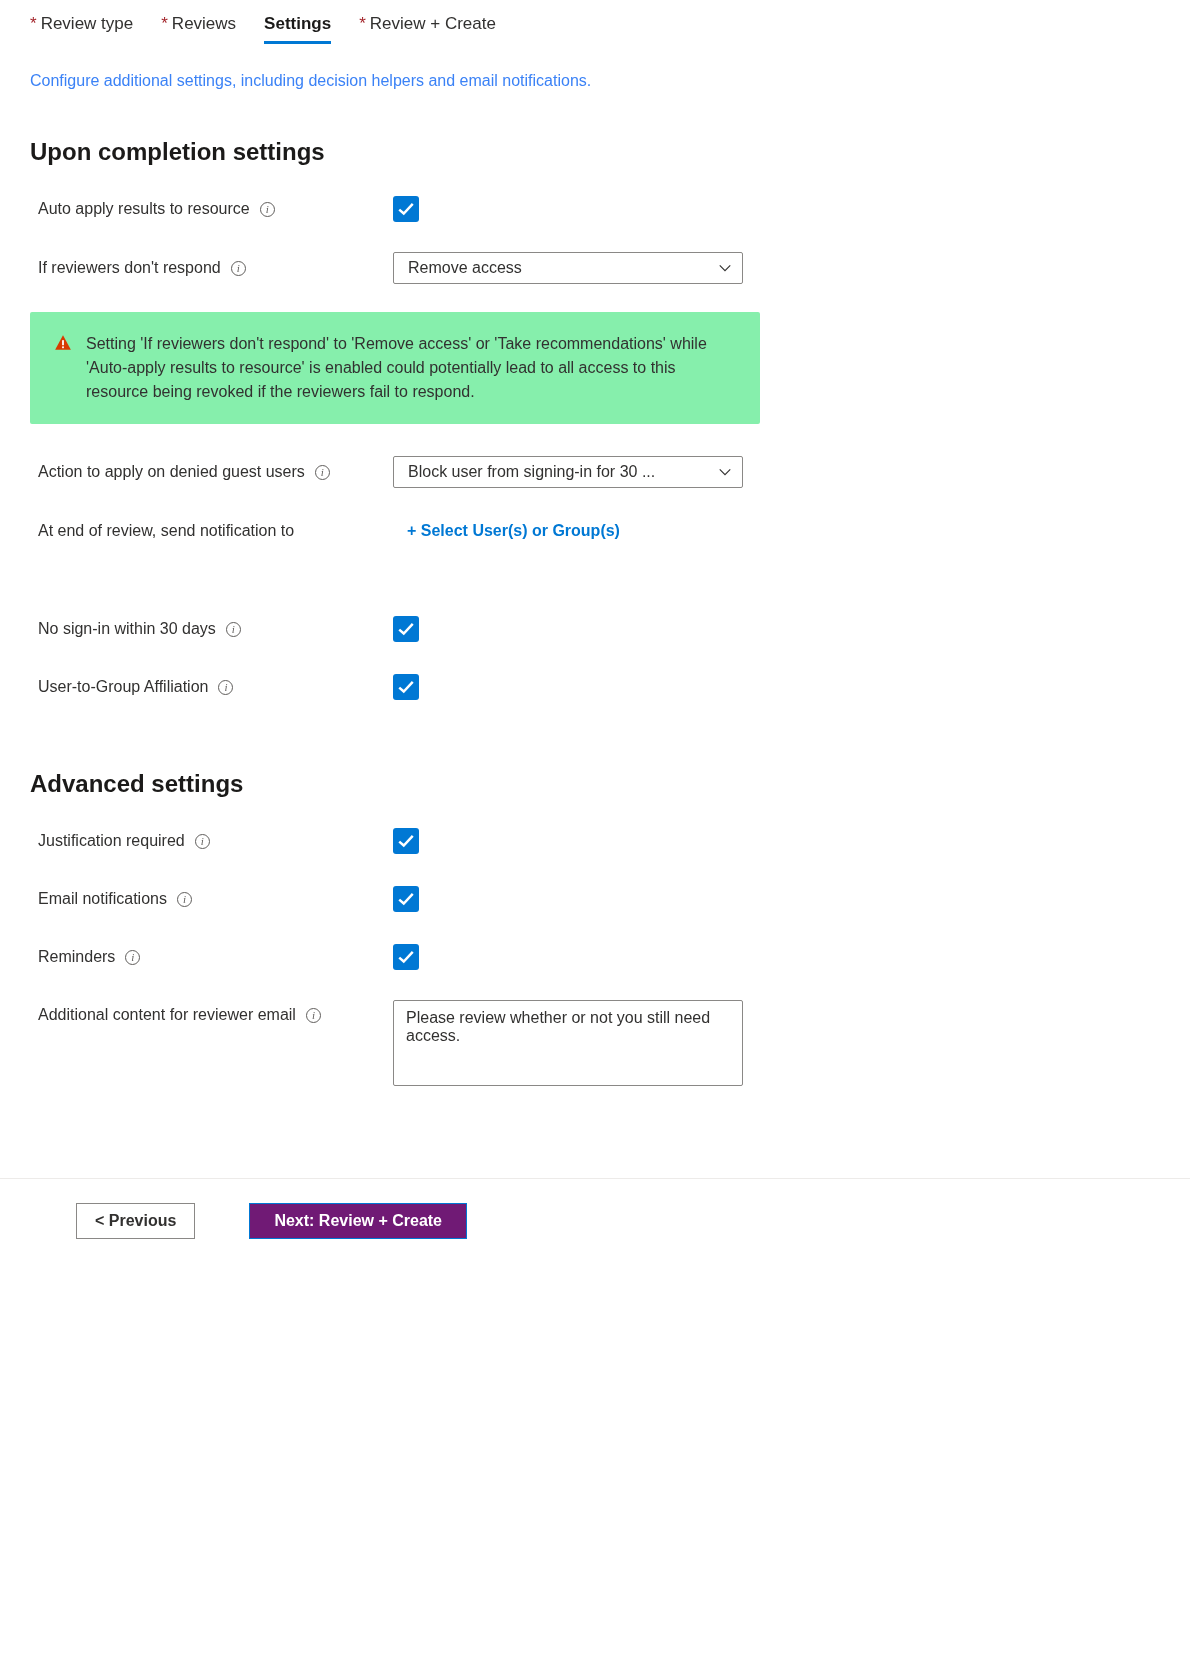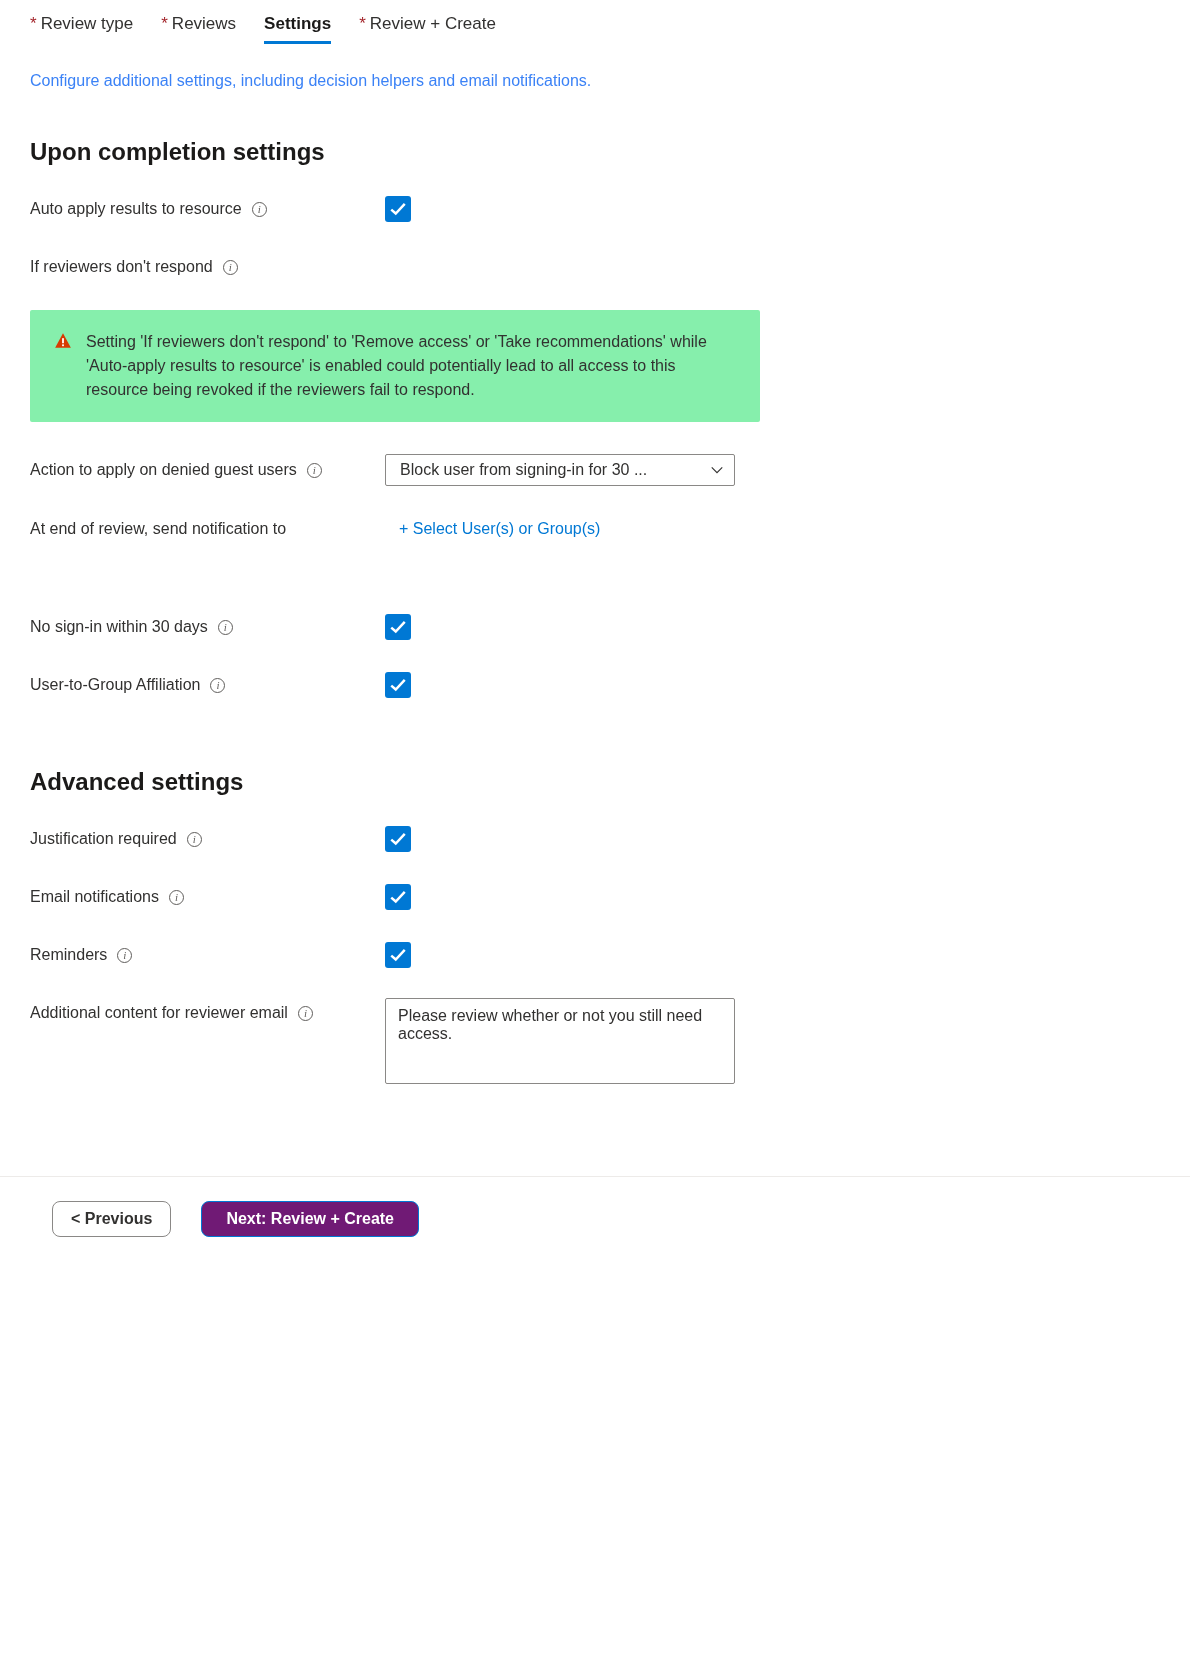--- a/index.html
+++ b/index.html
@@ -55,20 +55,21 @@
       font-size: 24px;
       font-weight: 700;
       color: #1b1a19;
       margin-bottom: 28px;
     }
     .form-row {
       display: flex;
       align-items: center;
       margin-bottom: 28px;
       min-height: 30px;
+      margin-left: 8px;
     }
     .form-row .label-col {
       width: 355px;
       display: flex;
       align-items: center;
       gap: 10px;
       font-size: 16px;
       color: #323130;
     }
     .form-row .ctrl-col {
@@ -144,20 +145,21 @@
     .warning-text {
       font-size: 16px;
       color: #323130;
       line-height: 1.5;
     }
     .link-action {
       color: #0078d4;
       font-size: 16px;
       cursor: pointer;
       padding-left: 14px;
+      font-weight: bold;
     }
     .textarea {
       width: 350px;
       min-height: 86px;
       border: 1px solid #8a8886;
       border-radius: 2px;
       padding: 8px 12px;
       font-family: inherit;
       font-size: 16px;
       resize: none;
@@ -175,27 +177,28 @@
     .footer {
       border-top: 1px solid #edebe9;
       padding: 24px 0 20px 52px;
       display: flex;
       gap: 30px;
       align-items: center;
     }
     .btn {
       height: 36px;
       padding: 0 18px;
-      border-radius: 8px;
+      border-radius: 0;
       font-size: 16px;
       cursor: pointer;
       display: inline-flex;
       align-items: center;
       justify-content: center;
       font-family: inherit;
+      margin-left: 24px;
     }
     .btn-secondary {
       background: #fff;
       border: 1px solid #8a8886;
       color: #323130;
       font-weight: 600;
     }
     .btn-primary {
       background: #701a75;
       border: 1px solid #0078d4;
@@ -242,20 +245,28 @@
             <path fill="none" stroke="#fff" stroke-width="2.2" d="M2 8.5 L6 12 L14 3.5"></path>
           </svg>
       </div>
     </div>
   </div>
 
   <div class="form-row">
     <div class="label-col">
       <span>If reviewers don't respond</span>
       <span class="info-icon">i</span>
+    </div>
+    <div class="ctrl-col">
+      <div class="dropdown">
+        <span class="value">Remove access</span>
+        <svg class="chevron-down" viewBox="0 0 16 16">
+            <path fill="none" stroke="#323130" stroke-width="1.3" d="M2 5 L8 11 L14 5"></path>
+          </svg>
+      </div>
     </div>
   </div>
 
   <div class="warning-box">
     <span class="warning-icon">
       <svg width="18" height="18" viewBox="0 0 16 16">
           <path fill="#d83b01" d="M8 1 L15 14 H1 Z"></path>
           <rect x="7.2" y="5.5" width="1.6" height="4.5" fill="#fff"></rect>
           <rect x="7.2" y="11" width="1.6" height="1.6" fill="#fff"></rect>
         </svg>

